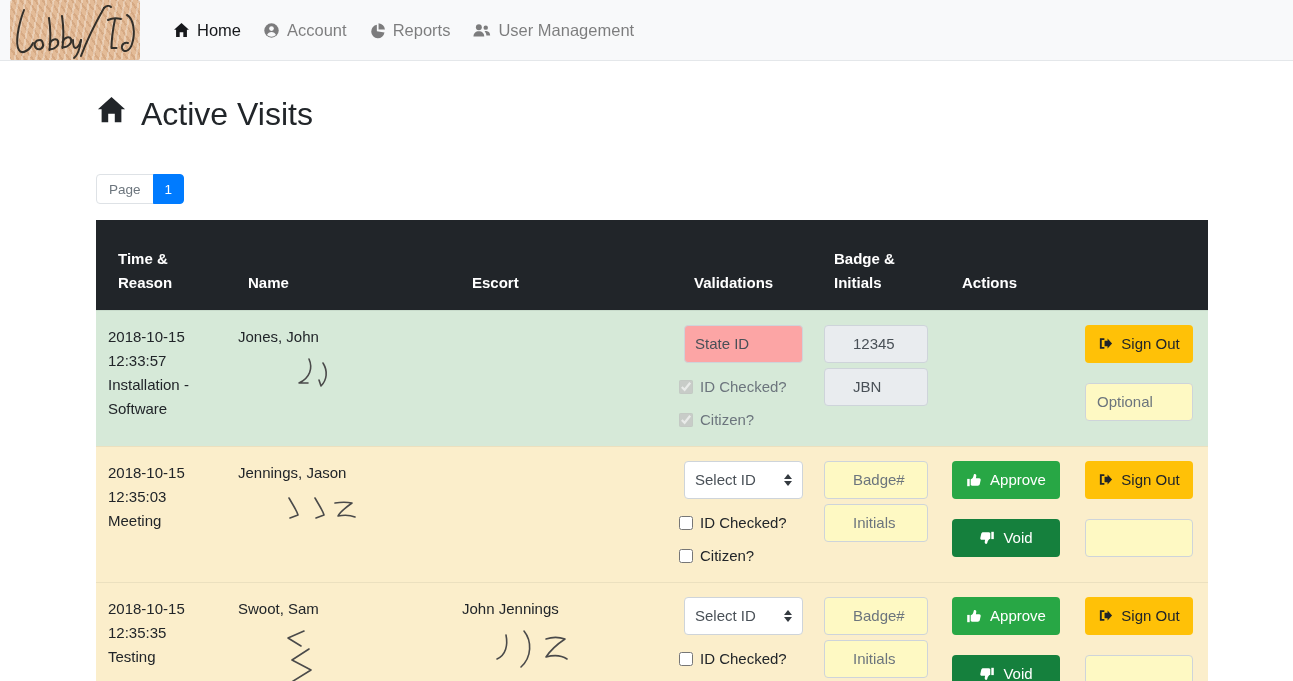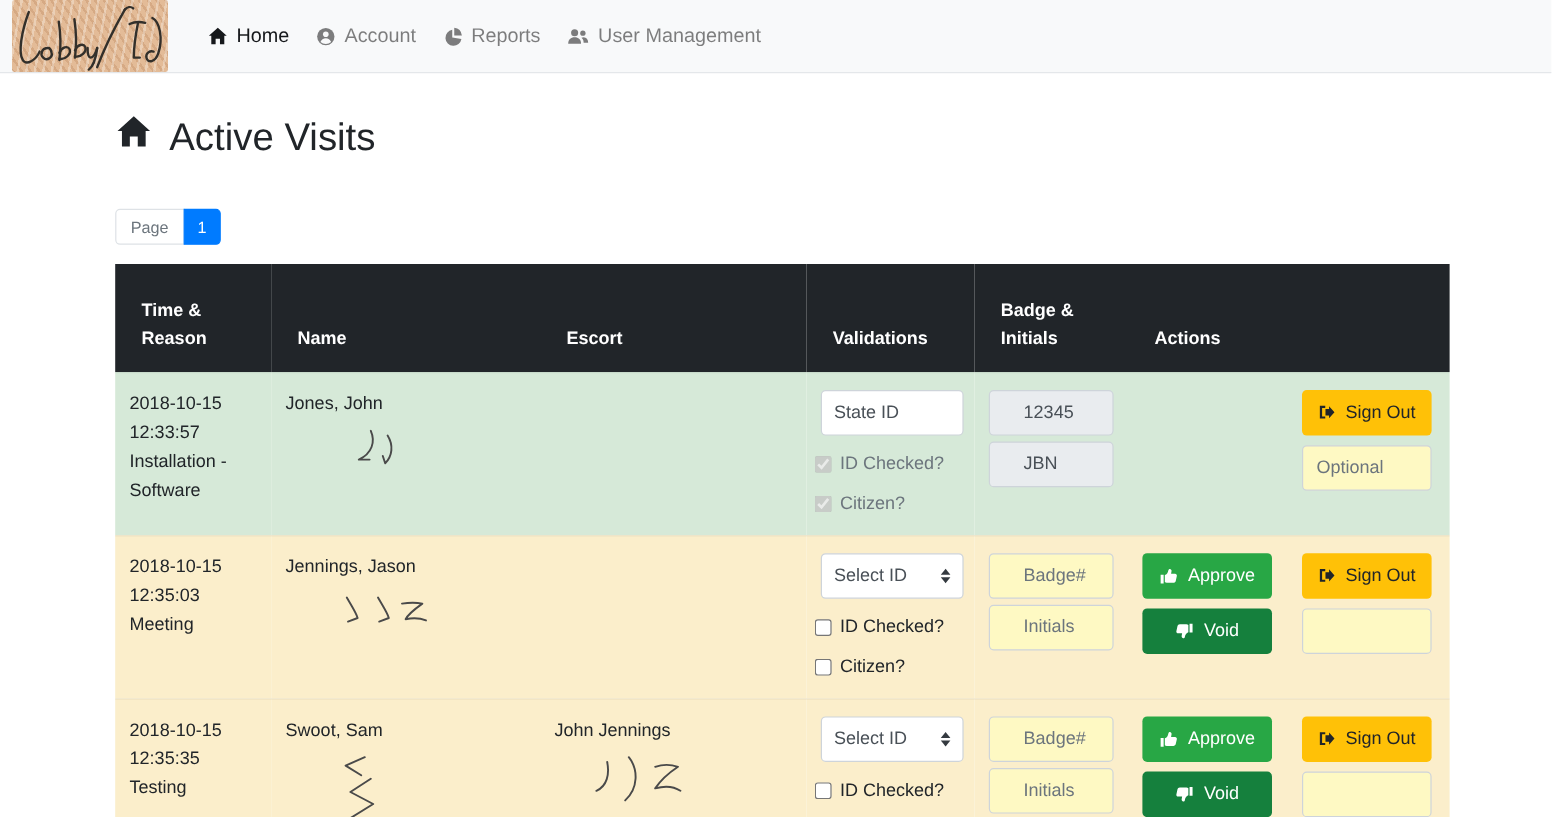--- a/index.html
+++ b/index.html
@@ -81,32 +81,32 @@
     font-size: 15px; color: #495057; padding: 0 11px; font-family: inherit; width: 100%;
   }
   .ctl:disabled, .ctl.disabled { background: #e9ecef; color: #495057; }
   .ctl::placeholder { color: #6c757d; opacity: 1; }
 
   .id-select {
     width: 119px; height: 38px; border: 1px solid #ced4da; border-radius: 4px; background: #fff;
     display: flex; align-items: center; justify-content: space-between; padding: 0 10px;
     color: #495057; cursor: pointer;
   }
-  .id-select.disabled { background: #ffffff; justify-content: flex-start; cursor: default; }
+  .id-select.disabled { background: #fca5a5; justify-content: flex-start; cursor: default; }
 
   .check-line { display: flex; align-items: center; gap: 7px; margin: 9px 0 0 -5px; }
   .check-line input { width: 14px; height: 14px; margin: 0; flex: none; }
   .check-line.muted label { color: #6c757d; }
   .check-line label { cursor: pointer; }
   .check-line.muted label { cursor: default; }
 
   .badge-stack input { display: block; margin-bottom: 5px; padding-left: 28px; }
 
   .actions-wrap { display: flex; gap: 25px; }
-  .action-stack { width: 108px; display: flex; flex-direction: column; gap: 8px; flex: none; }
+  .action-stack { width: 108px; display: flex; flex-direction: column; gap: 20px; flex: none; }
   .btn {
     height: 38px; width: 100%; border: none; border-radius: 4px; font-size: 15px;
     display: flex; align-items: center; justify-content: center; gap: 8px; cursor: pointer;
     font-family: inherit;
   }
   .btn svg { display: block; }
   .btn-warning { background: #ffc107; color: #212529; }
   .btn-success { background: #28a745; color: #fff; }
   .btn-danger  { background: #15803d; color: #fff; }
 

